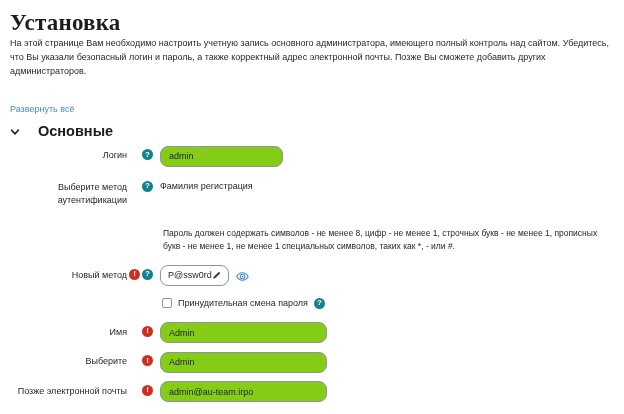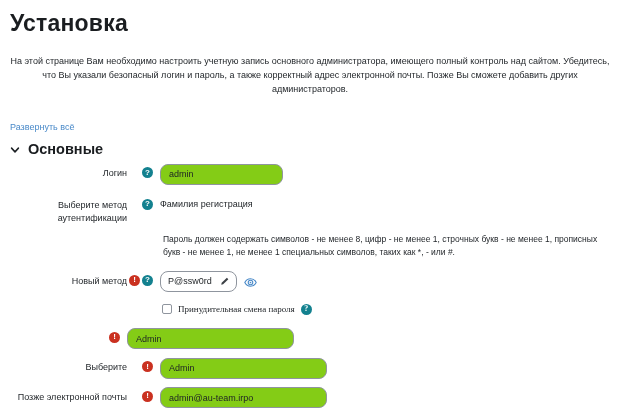--- a/index.html
+++ b/index.html
@@ -1,64 +1,64 @@
 <!DOCTYPE html>
 <html><head>
 <meta charset="utf-8">
 <style>
   * { margin:0; padding:0; box-sizing:border-box; }
   html,body { width:624px; height:414px; background:#ffffff; overflow:hidden; }
   body { font-family:"Liberation Sans", sans-serif; color:#1d2125; }
   .page { padding:10px 14px 0 10px; width:624px; }
 
-  h1.page-title { font-size:23px; font-weight:bold; letter-spacing:0.2px; color:#1a1d20; }
+  h1.page-title { font-size:23px; font-weight:bold; letter-spacing:0.2px; color:#1a1d20;font-family:Liberation Serif, serif; }
 
-  p.intro { margin-top:17px; font-size:9px; line-height:14px; color:#24282c; max-width:604px;text-align:center; }
+  p.intro { font-size:9px; line-height:14px; color:#24282c; max-width:604px; }
 
   .expand-row { margin-top:20px; }
   .expand-link { font-size:9px; color:#4a8ac9; text-decoration:none; cursor:pointer; }
 
-  .section-header { margin-top:7px; display:flex; align-items:center; gap:8px; cursor:pointer; }
+  .section-header { margin-top:7px; display:flex; align-items:center; gap:18px; cursor:pointer; }
   .section-title { font-size:14.5px; font-weight:bold; color:#1a1d20; }
   .chev { display:inline-flex; margin-top:1px; }
 
   .form { margin-top:6px; }
   .row { display:grid; grid-template-columns:117px 33px 1fr; align-items:start; }
   .row .label { font-size:9px; line-height:13px; color:#24282c; padding-top:4px;text-align:right; }
   .row .icons { display:flex; justify-content:flex-end; align-items:center; gap:2px; padding-right:7px; padding-top:4px; }
 
   .badge { width:11px; height:11px; border-radius:50%; color:#fff; font-size:8px; font-weight:bold;
            display:inline-flex; align-items:center; justify-content:center; line-height:1; flex:0 0 auto; }
   .badge.help { background:#13818f; cursor:pointer; }
   .badge.req  { background:#ca3120; }
 
   input.text { height:21px; border:1px solid #8f959e; border-radius:8px; padding:0 8px;
                font-size:9px; color:#1d2125; font-family:"Liberation Sans", sans-serif; background:#84cc16; outline:none; }
   .w-login { width:123px; }
   .w-name  { width:167px; }
 
   .static-value { font-size:9px; padding-top:4px; color:#24282c; }
 
-  .hint-row { padding-left:153px; margin-top:8px; }
+  .hint-row { padding-left:153px; margin-top:20px; }
   .hint { font-size:8.5px; line-height:13.5px; color:#24282c; max-width:452px; }
 
   .pw-wrap { display:flex; align-items:center; }
-  .pwbox { display:inline-flex; align-items:center; justify-content:space-between; width:77px; height:21px;
+  .pwbox { display:inline-flex; align-items:center; justify-content:space-between; width:69px; height:21px;
            border:1px solid #8f959e; border-radius:8px; padding:0 7px; font-size:9px; color:#1d2125; background:#fff; cursor:text; }
   .eye { display:inline-flex; margin-left:7px; margin-top:2px; cursor:pointer; }
 
   .cb-row { padding-left:152px; display:flex; align-items:center; gap:6px; }
   .cb { width:10px; height:10px; border:1px solid #8f959e; border-radius:2px; background:#fff; display:inline-block; cursor:pointer; flex:0 0 auto; }
   .cb-label { font-size:9px; color:#24282c; }
 
   .mb-login { margin-bottom:10px; }
   .mb-auth  { margin-bottom:0; }
   .mb-hint  { margin-bottom:11px; }
   .mb-pass  { margin-bottom:12px; }
-  .mb-cb    { margin-bottom:13px;font-family:Liberation Serif, serif; }
+  .mb-cb    { margin-bottom:13px; }
   .mb-name  { margin-bottom:8px; }
 </style>
 </head>
 <body>
 
 <div class="page">
 
   <h1 class="page-title">Установка</h1>
 
   <p class="intro">На этой странице Вам необходимо настроить учетную запись основного администратора, имеющего полный контроль над сайтом. Убедитесь, что Вы указали безопасный логин и пароль, а также корректный адрес электронной почты. Позже Вы сможете добавить других администраторов.</p>
@@ -125,20 +125,21 @@
       </div>
     </div>
 
     <div class="cb-row mb-cb">
       <span class="cb"></span>
       <span class="cb-label">Принудительная смена пароля</span>
       <span class="badge help">?</span>
     </div>
 
     <div class="row mb-name">
+      <div class="label">Имя</div>
       <div class="icons">
         <span class="badge req">!</span>
       </div>
       <div>
         <input class="text w-name" type="text" value="Admin" style="">
       </div>
     </div>
 
     <div class="row mb-name">
       <div class="label">Выберите</div>

